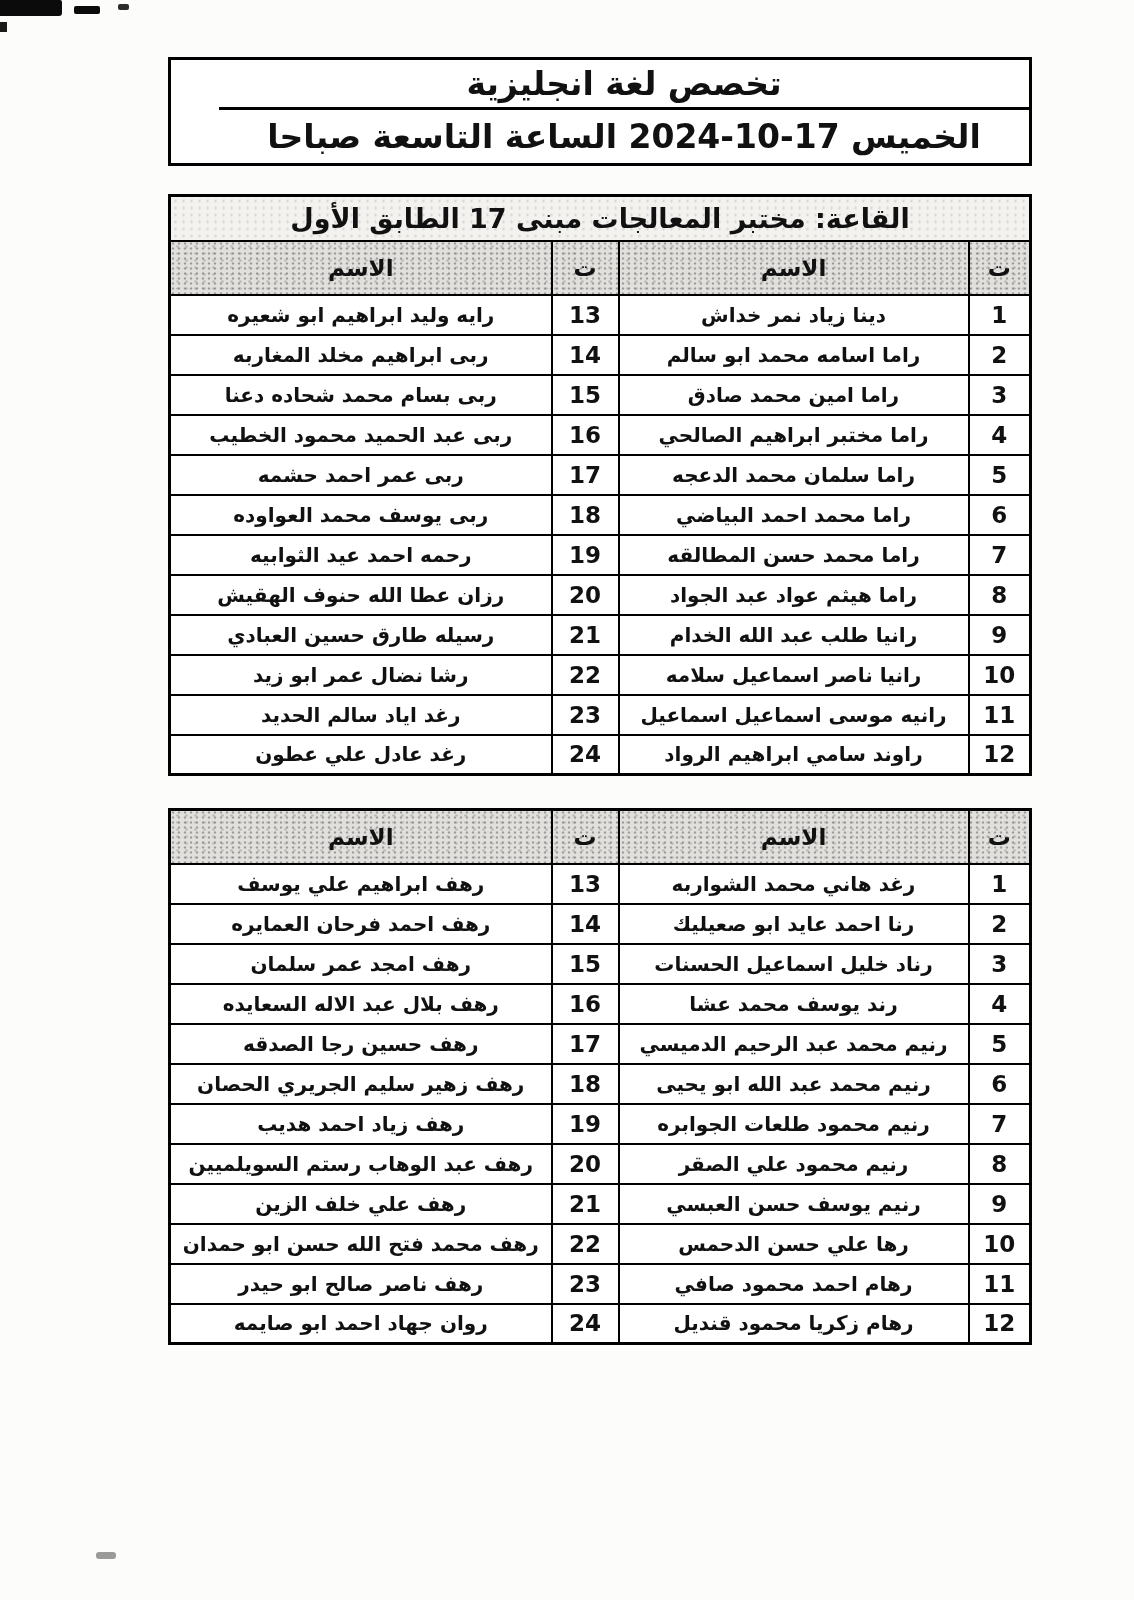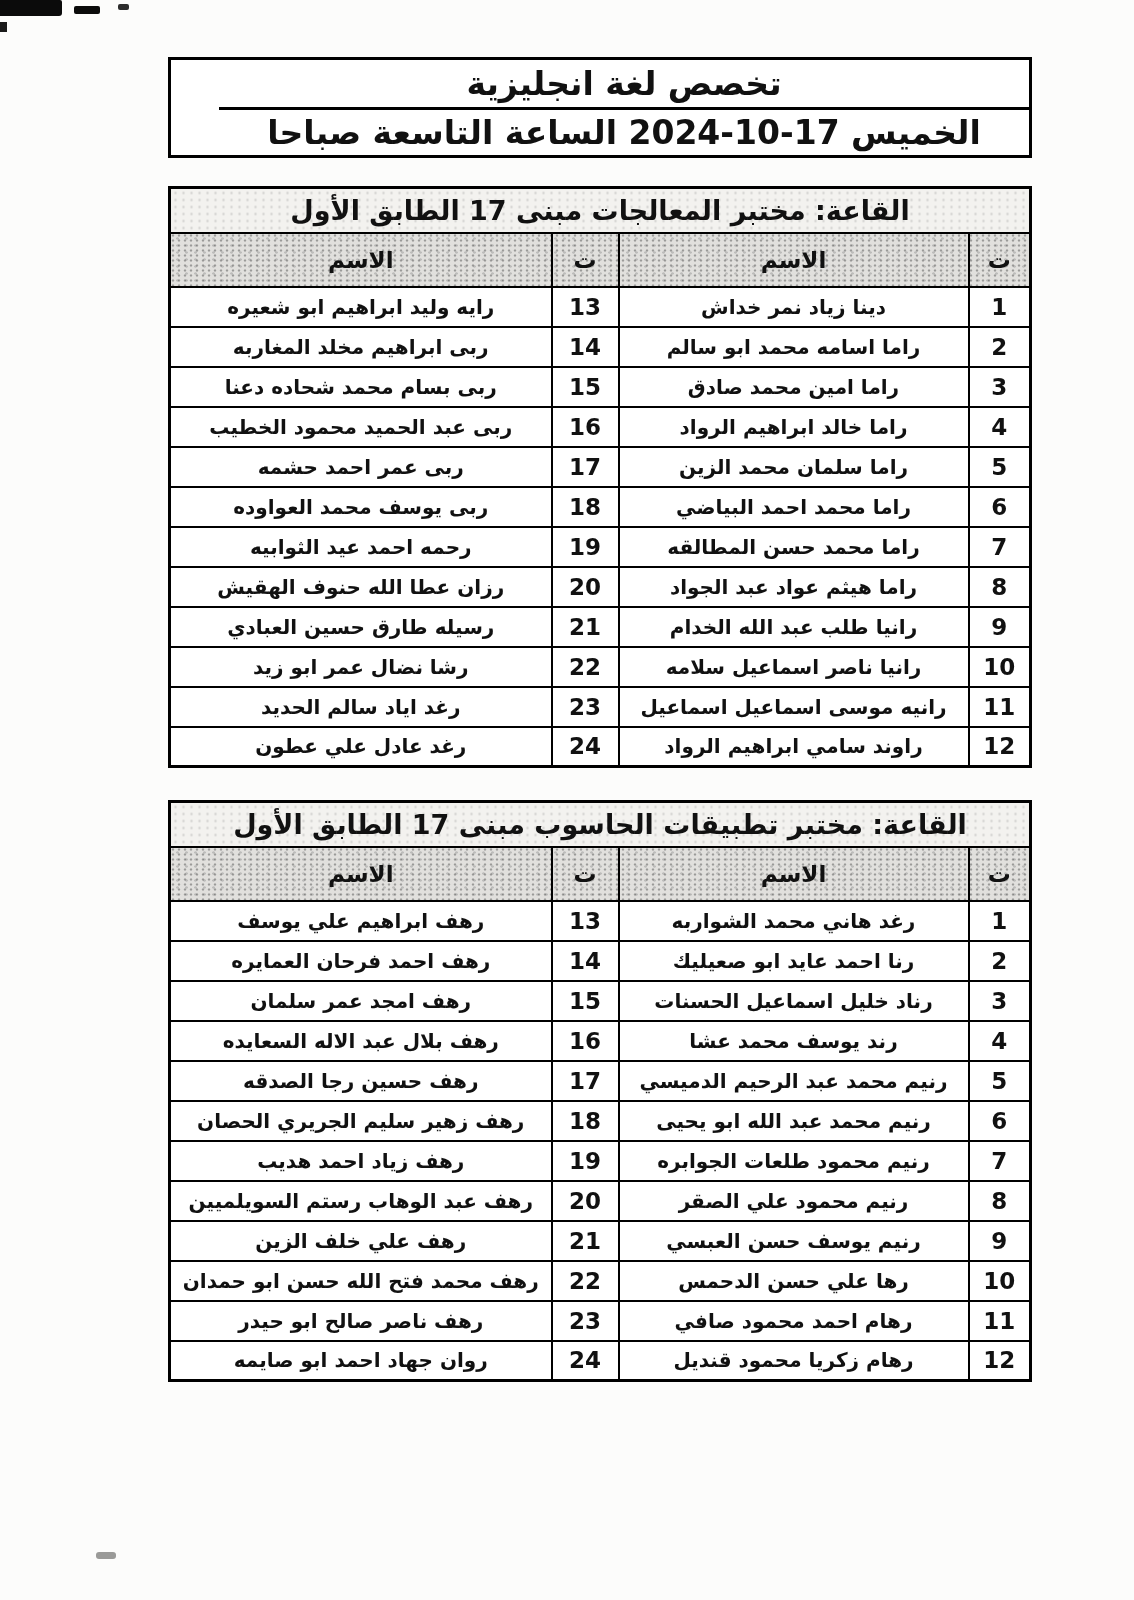--- a/index.html
+++ b/index.html
@@ -41,21 +41,21 @@
   .title-row {
     height: 50px;
     display: flex;
     align-items: center;
     justify-content: center;
     font-size: 33px;
     font-weight: 700;
     letter-spacing: .5px;
   }
   .title-row.first { border-bottom: 3px solid #000; }
-  .title-row.second { height: 45px; }
+  .title-row.second { height: 53px; }
 
   
   table.roster {
     width: 100%;
     border-collapse: collapse;
     border: 3px solid #000;
     background: #fff;
     table-layout: fixed;
   }
   table.roster.t1 { margin-top: 28px; margin-left: 43px; }
@@ -152,27 +152,27 @@
             <td class="name-cell">ربى ابراهيم مخلد المغاربه</td>
           </tr>
           <tr>
             <td class="num-cell">3</td>
             <td class="name-cell">راما امين محمد صادق</td>
             <td class="num-cell">15</td>
             <td class="name-cell">ربى بسام محمد شحاده دعنا</td>
           </tr>
           <tr>
             <td class="num-cell">4</td>
-            <td class="name-cell">راما خالد ابراهيم الرواد</td>
+            <td class="name-cell">راما مختبر ابراهيم الصالحي</td>
             <td class="num-cell">16</td>
             <td class="name-cell">ربى عبد الحميد محمود الخطيب</td>
           </tr>
           <tr>
             <td class="num-cell">5</td>
-            <td class="name-cell">راما سلمان محمد الزين</td>
+            <td class="name-cell">راما سلمان محمد الدعجه</td>
             <td class="num-cell">17</td>
             <td class="name-cell">ربى عمر احمد حشمه</td>
           </tr>
           <tr>
             <td class="num-cell">6</td>
             <td class="name-cell">راما محمد احمد البياضي</td>
             <td class="num-cell">18</td>
             <td class="name-cell">ربى يوسف محمد العواوده</td>
           </tr>
           <tr>
@@ -215,23 +215,20 @@
     </table>
 
     <table class="roster t2">
       <colgroup>
         <col class="c-num1">
           <col class="c-name1">
           <col class="c-num2">
           <col class="c-name2">
       </colgroup>
       <thead>
-        <tr>
-          <th colspan="4" class="room-title speckle-light">القاعة: مختبر تطبيقات الحاسوب مبنى 17 الطابق الأول</th>
-        </tr>
         <tr class="col-head speckle">
           <th>ت</th>
           <th>الاسم</th>
           <th>ت</th>
           <th>الاسم</th>
         </tr>
       </thead>
       <tbody>
           <tr>
             <td class="num-cell">1</td>

